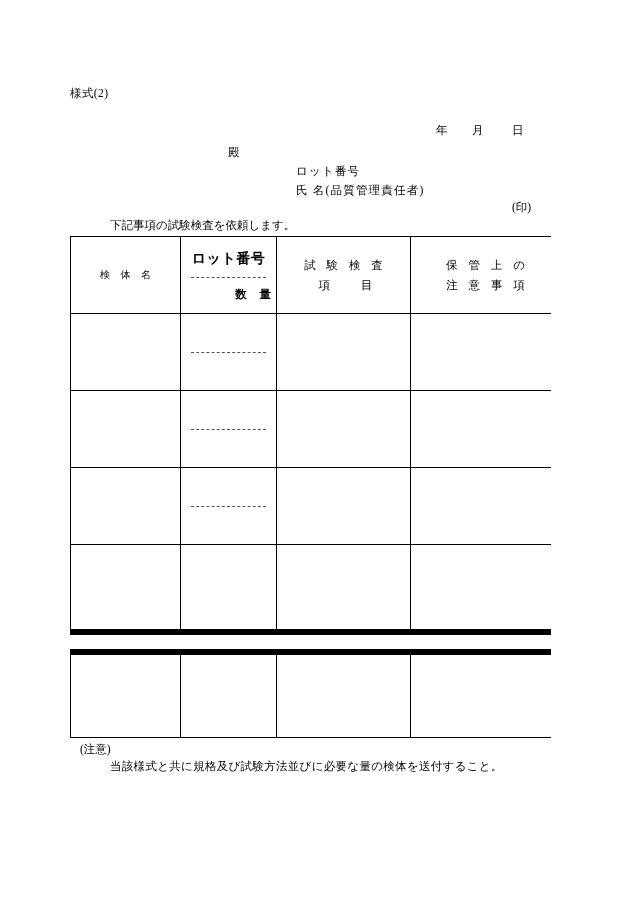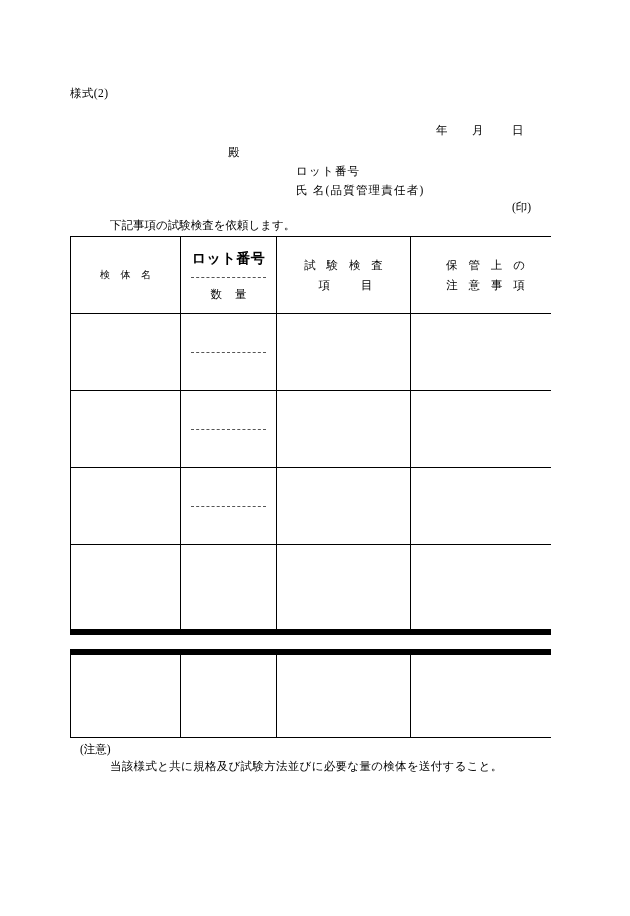--- a/index.html
+++ b/index.html
@@ -112,23 +112,24 @@
     font-weight: bold;
   }
   .dash-sep {
     border-top: 1px dashed #555;
     margin: 9px 10px 9px 10px;
     height: 0;
   }
   .head-qty {
     font-size: 11.5px;
     letter-spacing: 5px;
-    text-align: center;
+    text-align: right;
     padding-left: 5px;
     padding-bottom: 2px;
+    font-weight: bold;
   }
   .head-two-line {
     font-size: 11.5px;
     letter-spacing: 4px;
     line-height: 20px;
     text-align: center;
     padding-left: 4px;
   }
   .head-two-line .l2 { letter-spacing: 14px; padding-left: 14px; }
 

